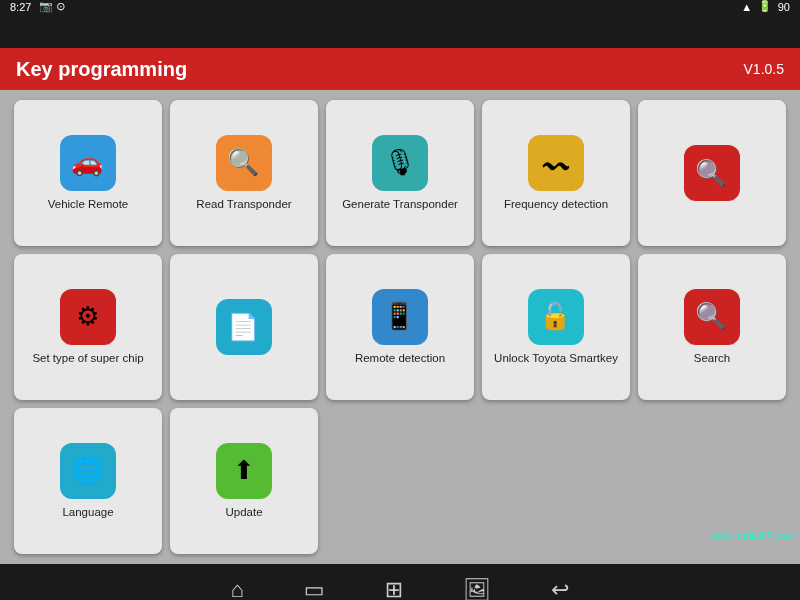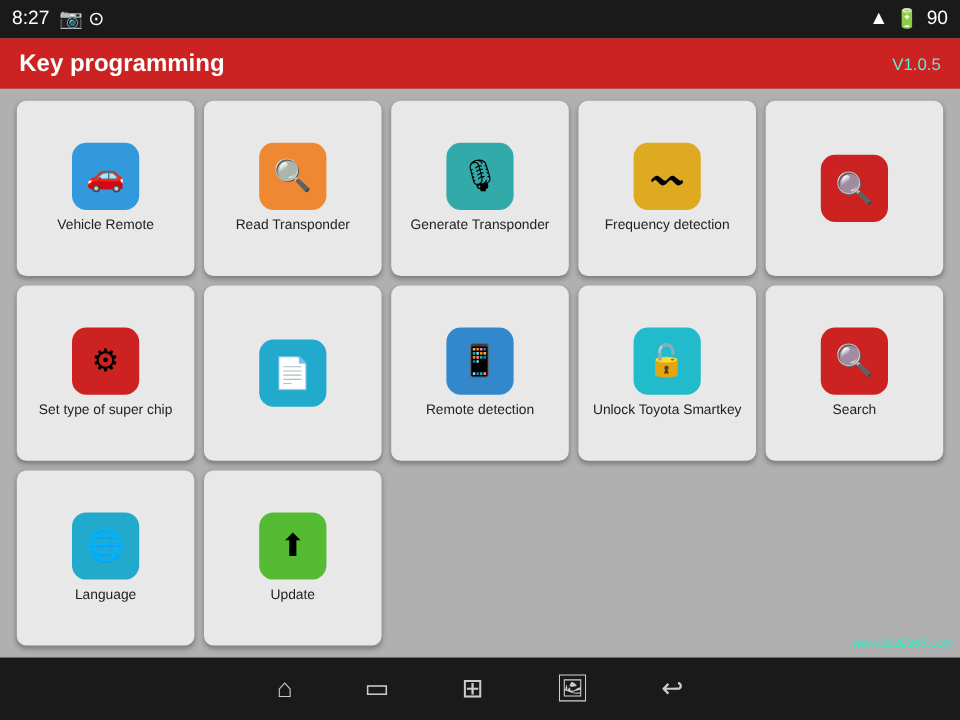--- a/index.html
+++ b/index.html
@@ -8,47 +8,47 @@
       height: 600px;
       background: #888;
       font-family: Arial, sans-serif;
       overflow: hidden;
       position: relative;
     }
 
     
     .status-bar {
       background: #1a1a1a;
-      height: 32px;
-      display: flex;
-      align-items: center;
+      height: 48px;
+      display: flex;
+      align-items: flex-start;
       justify-content: space-between;
       padding: 0 10px;
       color: white;
-      font-size: 16px;
+      font-size: 11px;
     }
     .status-left { display: flex; align-items: center; gap: 8px; }
     .status-right { display: flex; align-items: center; gap: 6px; }
 
     
     .title-bar {
       background: #cc2222;
       height: 42px;
       display: flex;
       align-items: center;
       justify-content: space-between;
       padding: 12px 16px;
     }
     .title-bar-title {
       color: white;
       font-size: 20px;
       font-weight: bold;
     }
     .title-bar-version {
-      color: #5eead4;
+      color: #ffffff;
       font-size: 14px;
     }
 
     
     .main-content {
       background: #b0b0b0;
       padding: 10px 14px;
       height: calc(600px - 32px - 42px - 52px);
       overflow: hidden;
     }

